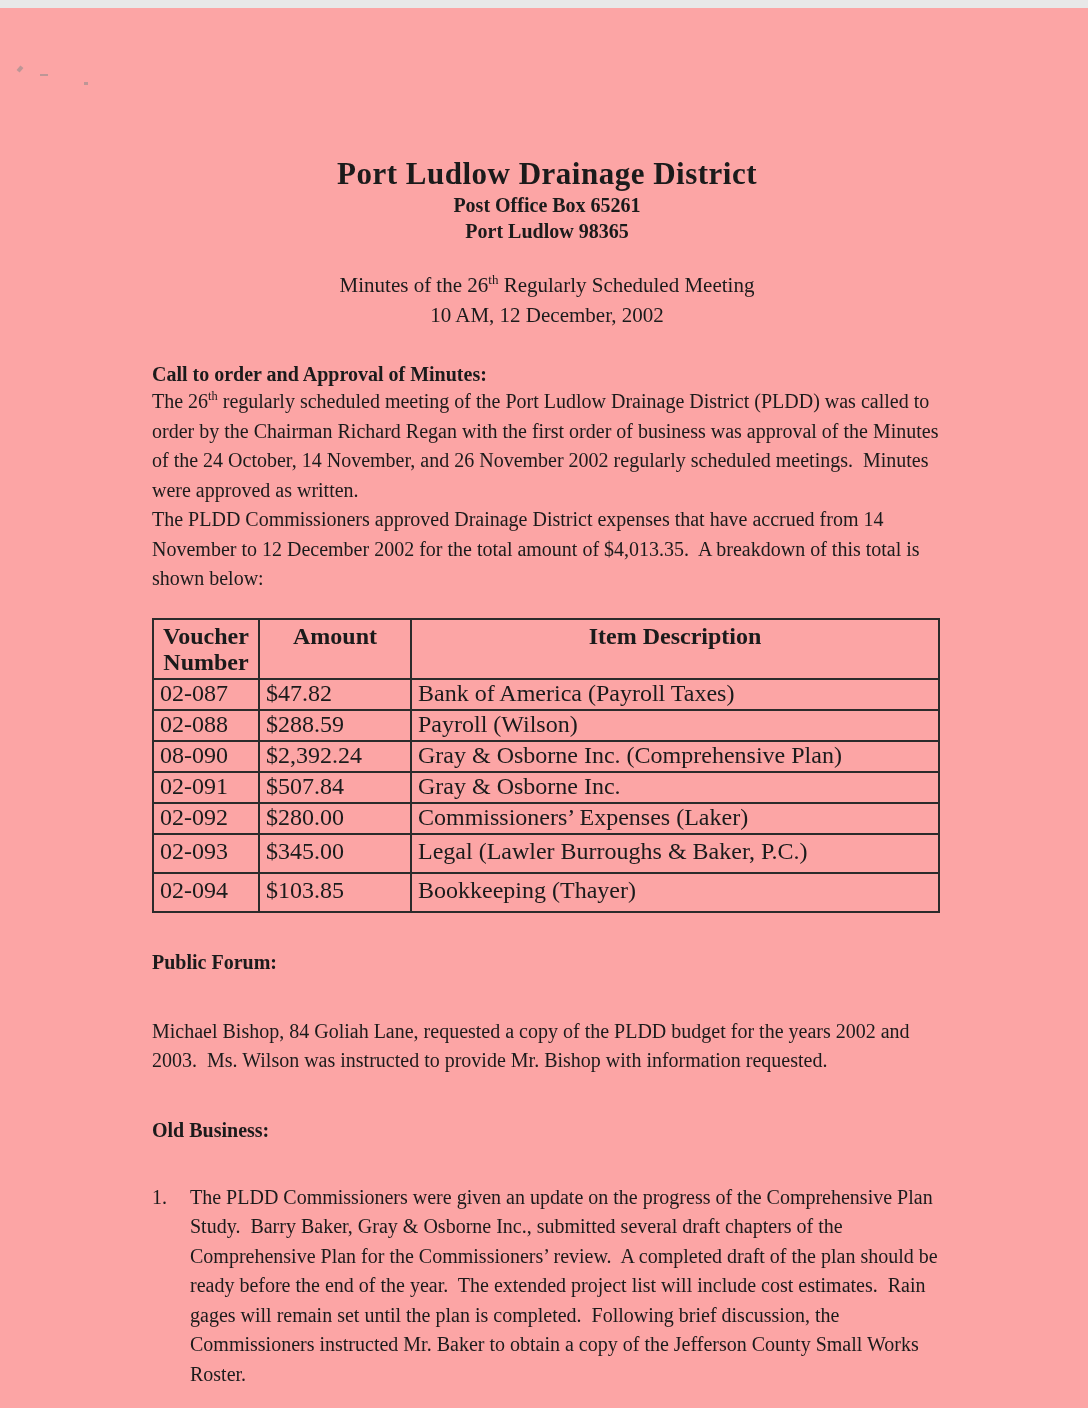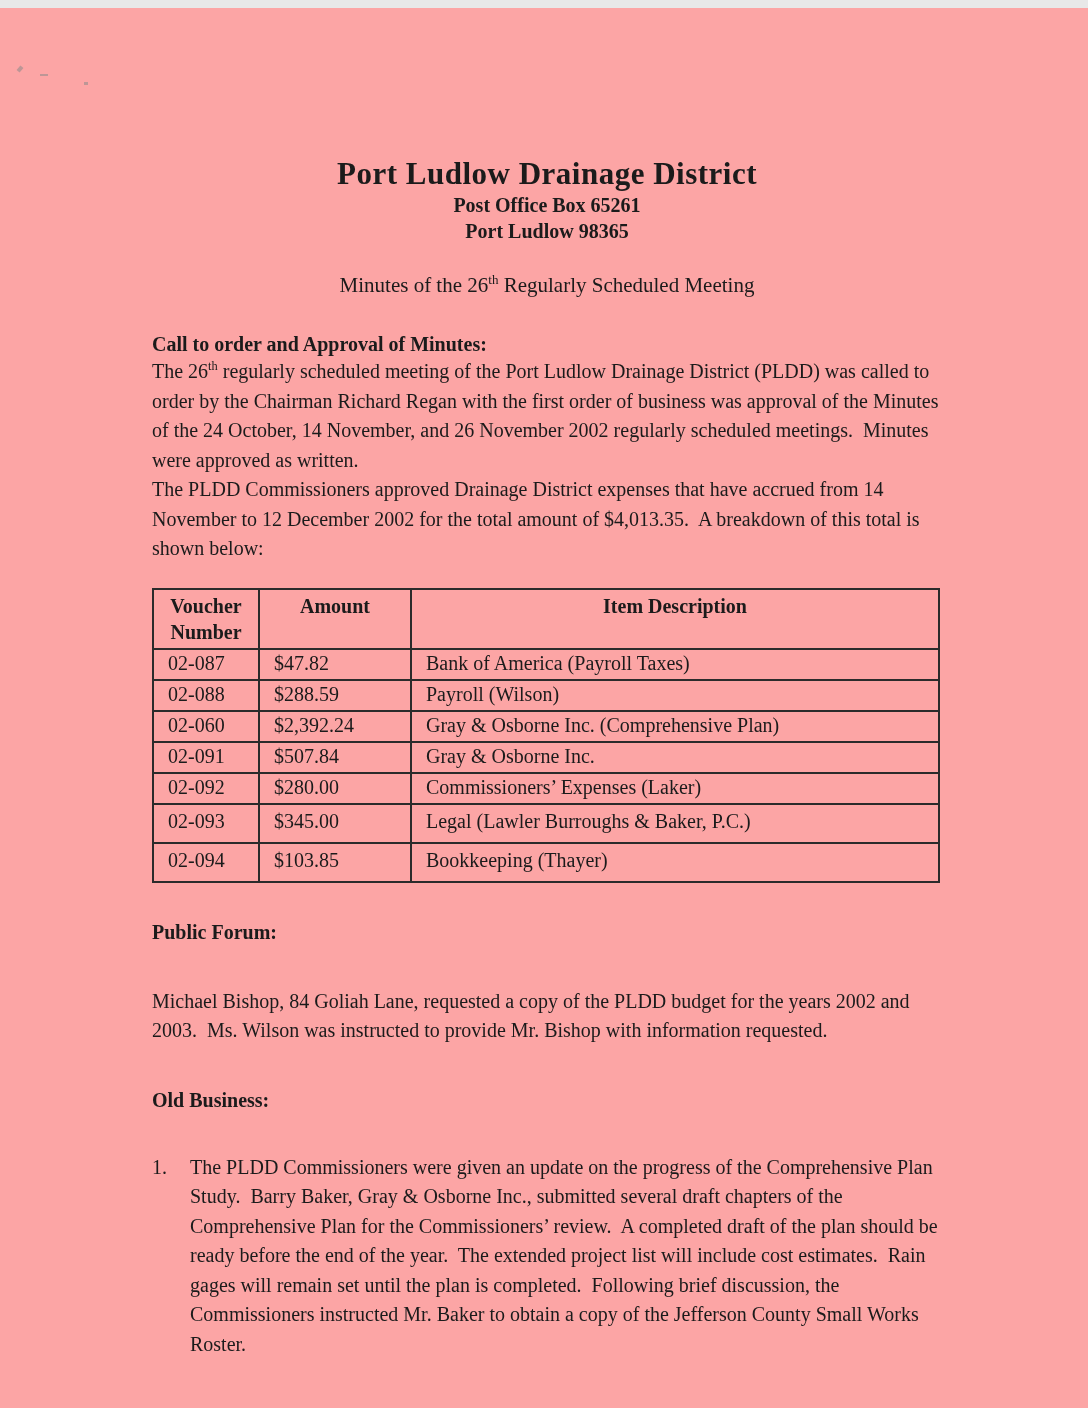--- a/index.html
+++ b/index.html
@@ -90,22 +90,22 @@
   .mt-ob      { margin-top: 41px; }
   .mt-list    { margin-top: 40px; }
 
   table.expense-table {
     border-collapse: collapse;
     width: 786px;
     table-layout: fixed;
   }
   .expense-table th, .expense-table td {
     border: 2px solid #2b2b2b;
-    font-size: 20px;
-    padding: 1px 14px;
+    font-size: 24px;
+    padding: 1px 6px;
     vertical-align: top;
     overflow: hidden;
   }
   .expense-table col.c-voucher { width: 106px; }
   .expense-table col.c-amount  { width: 152px; }
   .expense-table col.c-desc    { width: 528px; }
   .expense-table th {
     font-weight: bold;
     text-align: center;
     line-height: 26px;
@@ -151,20 +151,21 @@
     </div>
 
   <div class="content">
 
     <div class="doc-header">
       <h1 class="org-name">Port Ludlow Drainage District</h1>
       <div class="address-line">Post Office Box 65261</div>
       <div class="address-line">Port Ludlow 98365</div>
       <div class="meeting-block">
         <div><span>Minutes of the 26</span><sup class="ord">th</sup><span> Regularly Scheduled Meeting</span></div>
+        <div>10 AM, 12 December, 2002</div>
       </div>
     </div>
 
     <h2 class="section-heading mt-call">Call to order and Approval of Minutes:</h2>
     <p class="para"><span>The 26</span><sup class="ord">th</sup><span> regularly scheduled meeting of the Port Ludlow Drainage District (PLDD) was called to order by the Chairman Richard Regan with the first order of business was approval of the Minutes of the 24 October, 14 November, and 26 November 2002 regularly scheduled meetings.  Minutes were approved as written.</span></p>
 
     <p class="para">The PLDD Commissioners approved Drainage District expenses that have accrued from 14 November to 12 December 2002 for the total amount of $4,013.35.  A breakdown of this total is shown below:</p>
 
     <table class="expense-table mt-table">
       <colgroup>
@@ -184,21 +185,21 @@
           <td>02-087</td>
           <td>$47.82</td>
           <td>Bank of America (Payroll Taxes)</td>
         </tr>
         <tr>
           <td>02-088</td>
           <td>$288.59</td>
           <td>Payroll (Wilson)</td>
         </tr>
         <tr>
-          <td>02-060</td>
+          <td>08-090</td>
           <td>$2,392.24</td>
           <td>Gray &amp; Osborne Inc. (Comprehensive Plan)</td>
         </tr>
         <tr>
           <td>02-091</td>
           <td>$507.84</td>
           <td>Gray &amp; Osborne Inc.</td>
         </tr>
         <tr>
           <td>02-092</td>

